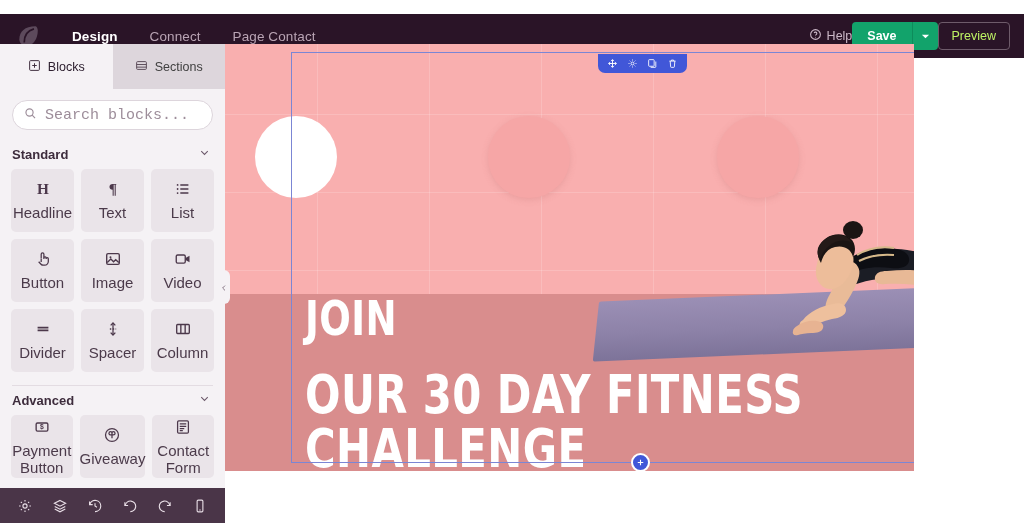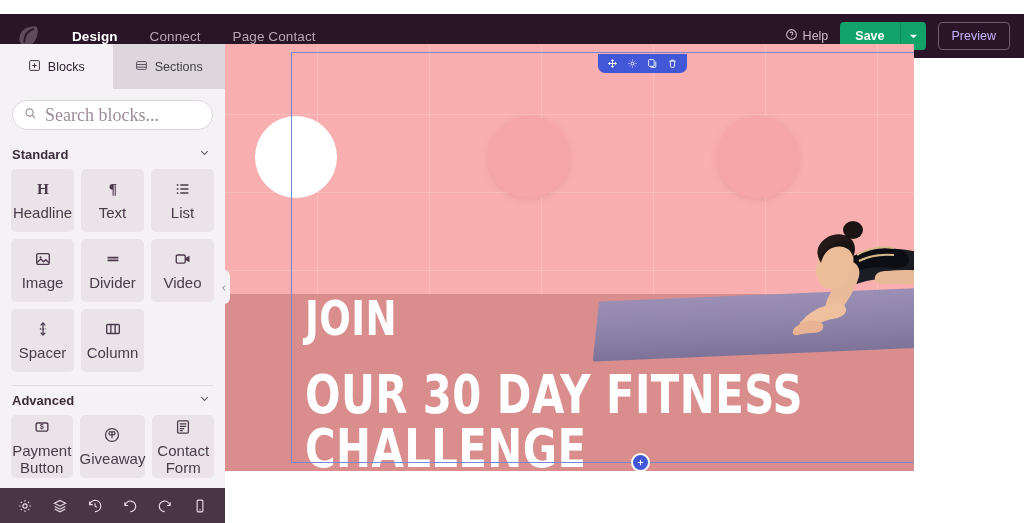--- a/index.html
+++ b/index.html
@@ -24,37 +24,37 @@
     position: relative; height: 44px; display: flex; align-items: center;
     padding: 0 16px; font-size: 13.5px; color: #b9a4b4; cursor: pointer;
     letter-spacing: .1px;
   }
   .nav-tab.active { color: #ffffff; font-weight: bold; }
   .nav-tab.active::after {
     content: ""; position: absolute; left: 6px; right: 6px; bottom: 0;
     height: 3px; background: #f5f2f5; border-radius: 2px 2px 0 0;
   }
   .top-right {
-    margin-left: auto; display: flex; align-items: center; gap: 12px; padding-right: 14px;
+    margin-left: auto; display: flex; align-items: center; padding-right: 14px;
   }
   .help-btn {
     display: flex; align-items: center; gap: 5px; color: #cbb8c7;
     font-size: 12.5px; cursor: pointer;
   }
   .save-group { display: flex; height: 28px; border-radius: 4px; overflow: hidden; }
   .save-btn {
     background: #12a36b; color: #fff; font-size: 12.5px; font-weight: bold;
     padding: 0 15px; display: flex; align-items: center; cursor: pointer;
   }
   .save-caret {
     background: #12a36b; width: 26px; display: flex; align-items: center;
     justify-content: center; cursor: pointer; border-left: 1px solid #0d8c5b;
   }
   .preview-btn {
-    height: 28px; border: 1px solid #6e5b6a; border-radius: 4px; color: #c4b5fd;
+    height: 28px; border: 1px solid #6e5b6a; border-radius: 4px; color: #bef264;
     font-size: 12.5px; padding: 0 13px; display: flex; align-items: center;
     cursor: pointer; background: transparent;
   }
 
   
   .sidebar {
     position: absolute; left: 0; top: 44px; width: 225px; height: 444px;
     background: #f5f2f5; overflow: hidden;
   }
   .side-tabs { display: flex; height: 45px; }
@@ -62,22 +62,22 @@
     flex: 1; display: flex; align-items: center; justify-content: center; gap: 7px;
     font-size: 12.5px; color: #404040; cursor: pointer; background: #ddd6dc;
   }
   .side-tab.active { background: #f5f2f5; color: #2e2030; }
   .search-wrap { padding: 11px 12px 10px 12px; }
   .search-box {
     height: 30px; border: 1px solid #ddd5dc; border-radius: 15px; background: #fff;
     display: flex; align-items: center; padding: 0 11px; gap: 8px;
   }
   .search-box input {
-    border: none; outline: none; font-size: 18px; color: #a21caf;
-    font-family: Liberation Serif, serif; background: transparent; width: 100%;
+    border: none; outline: none; font-size: 15px; color: #a21caf;
+    font-family: Liberation Mono, monospace; background: transparent; width: 100%;
   }
   .search-box input::placeholder { color: #9d8d9a; }
   .group-head {
     display: flex; align-items: center; justify-content: space-between;
     padding: 6px 14px 7px 12px; font-size: 13px; color: #3d2c3c; font-weight: bold;
   }
   .grid { display: grid; grid-template-columns: repeat(3, 1fr); gap: 7px; padding: 0 11px; }
   .tile {
     background: #eae4e9; border-radius: 5px; height: 63px;
     display: flex; flex-direction: column; align-items: center; justify-content: center;
@@ -300,44 +300,55 @@
             <path d="M7 5.5h9M7 10h9M7 14.5h9"></path>
             <circle cx="4" cy="5.5" r="1" fill="#4c384b" stroke="none"></circle>
             <circle cx="4" cy="10" r="1" fill="#4c384b" stroke="none"></circle>
             <circle cx="4" cy="14.5" r="1" fill="#4c384b" stroke="none"></circle>
           </svg>
         </span>
         <span class="lbl">List</span>
       </div>
       <div class="tile">
         <span class="ico">
+          <svg width="18" height="18" viewBox="0 0 20 20" fill="none" stroke="#4c384b" stroke-width="1.4">
+            <path d="M8 9.5V4.6a1.5 1.5 0 013 0V10"></path>
+            <path d="M11 8.5a1.3 1.3 0 012.5 0v1.2"></path>
+            <path d="M13.5 9.6a1.2 1.2 0 012.4 0v3.3a4 4 0 01-4 4h-1.6a3.4 3.4 0 01-2.5-1.1L5.2 13"></path>
+            <path d="M8 9.6v3.6"></path>
+          </svg>
+        </span>
+        <span class="lbl">Button</span>
+      </div>
+      <div class="tile">
+        <span class="ico">
           <svg width="18" height="18" viewBox="0 0 20 20" fill="none" stroke="#4c384b" stroke-width="1.5">
             <rect x="3" y="4" width="14" height="12" rx="1.5"></rect>
             <circle cx="7.2" cy="8" r="1.1" fill="#4c384b" stroke="none"></circle>
             <path d="M3.6 14l4-4 3 3 2.4-2.2 3.4 3.2"></path>
           </svg>
         </span>
         <span class="lbl">Image</span>
       </div>
       <div class="tile">
         <span class="ico">
-          <svg width="18" height="18" viewBox="0 0 20 20" stroke="#4c384b" stroke-width="1.8">
-            <path d="M4 8.5h12M4 11.5h12"></path>
-          </svg>
-        </span>
-        <span class="lbl">Divider</span>
-      </div>
-      <div class="tile">
-        <span class="ico">
           <svg width="18" height="18" viewBox="0 0 20 20" fill="none" stroke="#4c384b" stroke-width="1.5">
             <rect x="2.5" y="5.5" width="10" height="9" rx="1.5"></rect>
             <path d="M12.8 9l4.4-2.6v7.2L12.8 11z" fill="#4c384b" stroke="none"></path>
           </svg>
         </span>
         <span class="lbl">Video</span>
+      </div>
+      <div class="tile">
+        <span class="ico">
+          <svg width="18" height="18" viewBox="0 0 20 20" stroke="#4c384b" stroke-width="1.8">
+            <path d="M4 8.5h12M4 11.5h12"></path>
+          </svg>
+        </span>
+        <span class="lbl">Divider</span>
       </div>
       <div class="tile">
         <span class="ico">
           <svg width="18" height="18" viewBox="0 0 20 20" fill="none" stroke="#4c384b" stroke-width="1.4">
             <path d="M10 3.5v13"></path>
             <path d="M7.4 6L10 3.3 12.6 6"></path>
             <path d="M7.4 14L10 16.7 12.6 14"></path>
             <path d="M6.5 10h7" stroke-dasharray="1.6 1.6"></path>
           </svg>
         </span>

